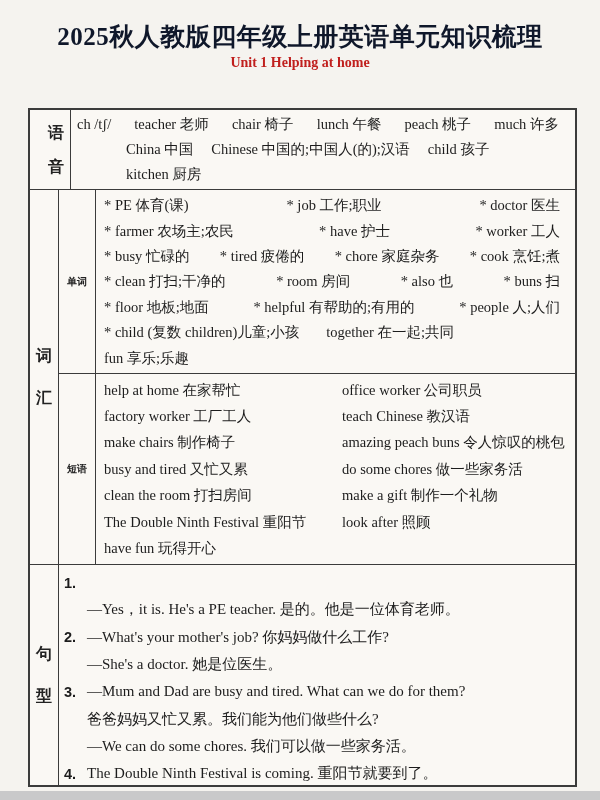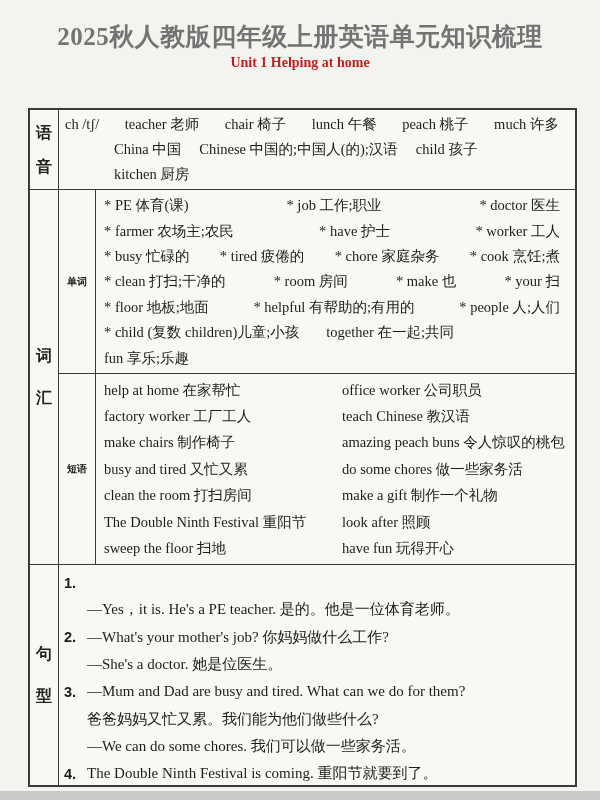--- a/index.html
+++ b/index.html
@@ -7,35 +7,35 @@
   body {
     background:#f5f3ef;
     font-family:"Liberation Serif","DejaVu Serif",serif;
     color:#1c1c1c;
     position:relative;
     overflow:hidden;
   }
   .title {
     position:absolute; top:20px; left:0; width:600px;
     text-align:center; font-size:25px; font-weight:bold;
-    color:#737373; letter-spacing:0.5px;
+    color:#0f172a; letter-spacing:0.5px;
   }
   .subtitle {
     position:absolute; top:55px; left:0; width:600px;
     text-align:center; font-size:14px; font-weight:bold;
     color:#c01f1d;
   }
   .utable {
     position:absolute; left:28px; top:108px; width:549px; height:679px;
     border:2px solid #3b3b3b; background:#faf8f4;
     display:flex; flex-direction:column;
   }
   .trow { display:flex; }
   .trow + .trow { border-top:1.5px solid #3b3b3b; }
-  .phonics-row { height:79px; }
+  .phonics-row { height:79px;margin-left:12px; }
   .vocab-row { flex:1; }
   .sents-row { height:221px; }
 
   .rlabel {
     width:29px; min-width:29px; border-right:1.5px solid #3b3b3b;
     display:flex; align-items:center; justify-content:center;
     font-family:"Liberation Sans","DejaVu Sans",sans-serif;
     font-weight:600; font-size:16px; color:#222;
   }
   .vtext { width:18px; text-align:center; word-break:break-all; line-height:42px; }
@@ -136,22 +136,22 @@
             </div>
             <div class="wline">
               <span>* busy 忙碌的</span>
               <span>* tired 疲倦的</span>
               <span>* chore 家庭杂务</span>
               <span>* cook 烹饪;煮</span>
             </div>
             <div class="wline">
               <span>* clean 打扫;干净的</span>
               <span>* room 房间</span>
-              <span>* make 也</span>
-              <span>* your 扫</span>
+              <span>* also 也</span>
+              <span>* buns 扫</span>
             </div>
             <div class="wline">
               <span>* floor 地板;地面</span>
               <span>* helpful 有帮助的;有用的</span>
               <span>* people 人;人们</span>
             </div>
             <div class="wline two">
               <span>* child (复数 children)儿童;小孩</span>
               <span>together 在一起;共同</span>
             </div>
@@ -182,21 +182,20 @@
             </div>
             <div class="phrow">
               <span class="pl">clean the room 打扫房间</span>
               <span class="pr">make a gift 制作一个礼物</span>
             </div>
             <div class="phrow">
               <span class="pl">The Double Ninth Festival 重阳节</span>
               <span class="pr">look after 照顾</span>
             </div>
             <div class="phrow">
-              <span class="pl">sweep the floor 扫地</span>
               <span class="pr">have fun 玩得开心</span>
             </div>
           </div>
         </div>
 
       </div>
     </div>
 
     <div class="trow sents-row">
       <div class="rlabel">

